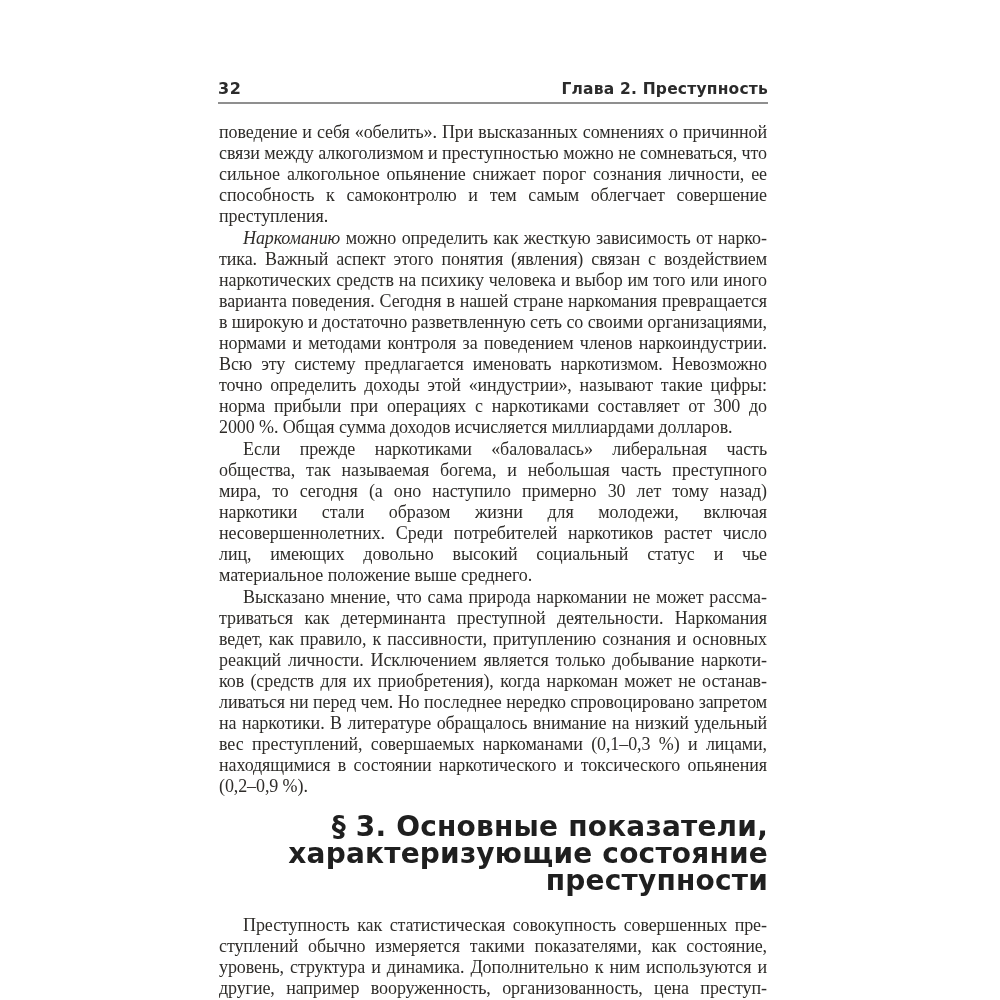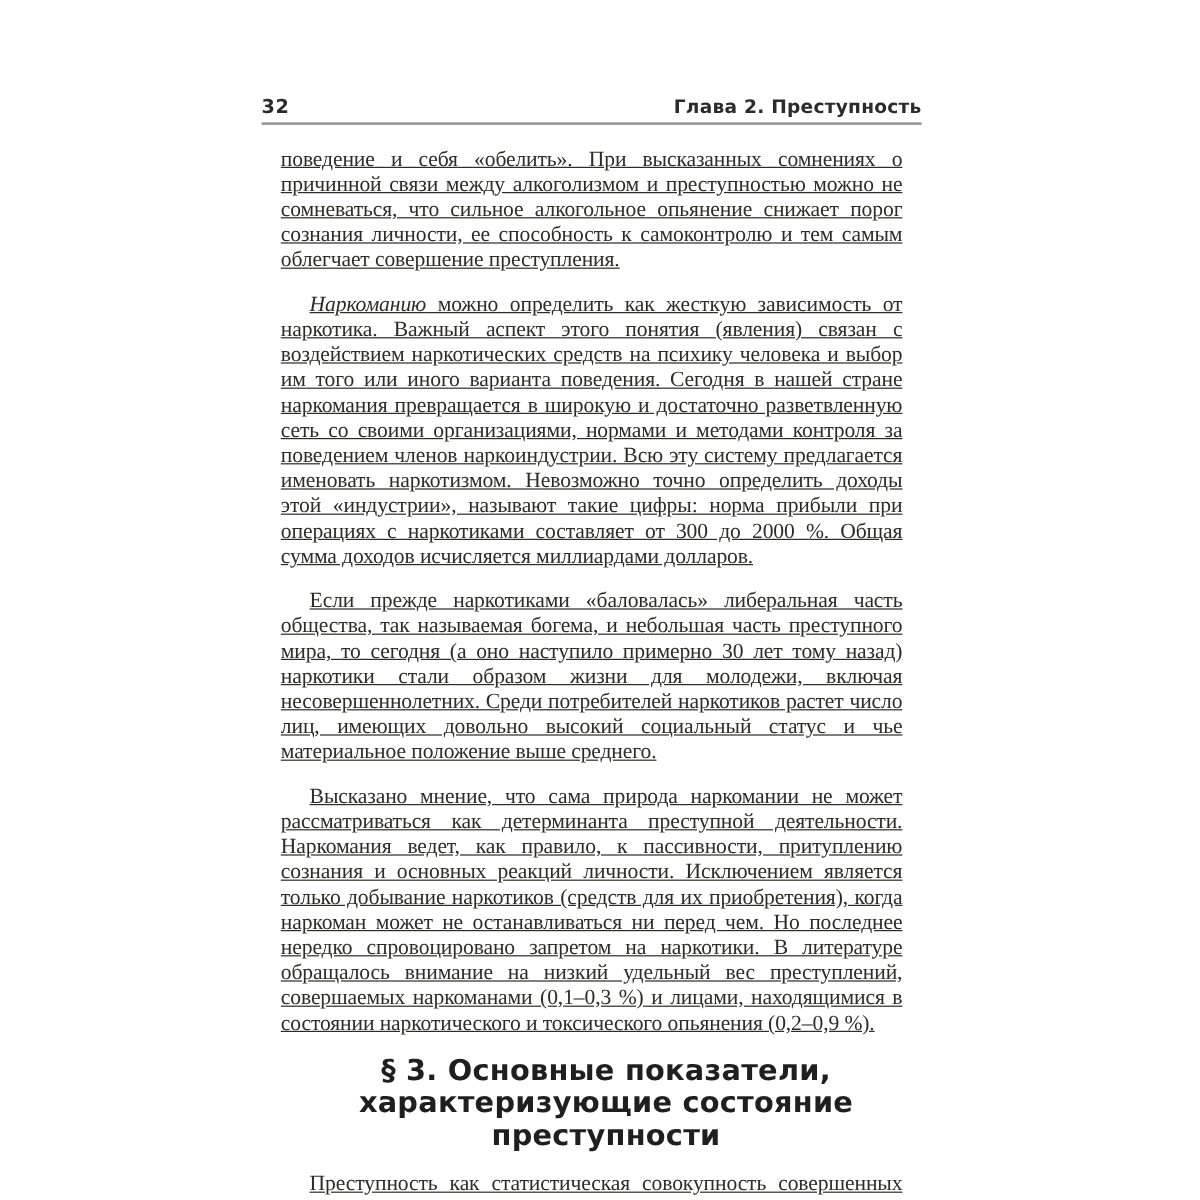--- a/index.html
+++ b/index.html
@@ -38,33 +38,33 @@
   .body-text {
     margin-top: 18px;
     font-family: "Liberation Serif", serif;
     font-size: 18px;
     line-height: 21px;
     letter-spacing: -0.1px;
     color: var(--text-color, #2e2c29);
     text-align: justify;
     hyphens: manual;
   }
-  .body-text p { margin: 16px; text-decoration: underline; }
+  .body-text p { margin: 1px; }
   p.indent { text-indent: 24px; }
   .em { font-style: italic; }
 
   .section-heading {
     font-family: "DejaVu Sans", sans-serif;
     font-weight: bold;
-    font-size: 24px;
+    font-size: 28px;
     line-height: 27px;
     letter-spacing: 0.2px;
     color: var(--heading-color, #1f1f1f);
-    margin: 16px 0 7px 24px;
-    text-align: center;
+    margin: 16px 0 21px 24px;
+    text-align: right;
   }
 </style>
 </head>
 <body>
 
 <div class="canvas">
   <div class="sheet">
     <header class="running-head">
       <span class="pagenum">32</span>
       <span class="runtitle">Глава 2. Преступность</span>

